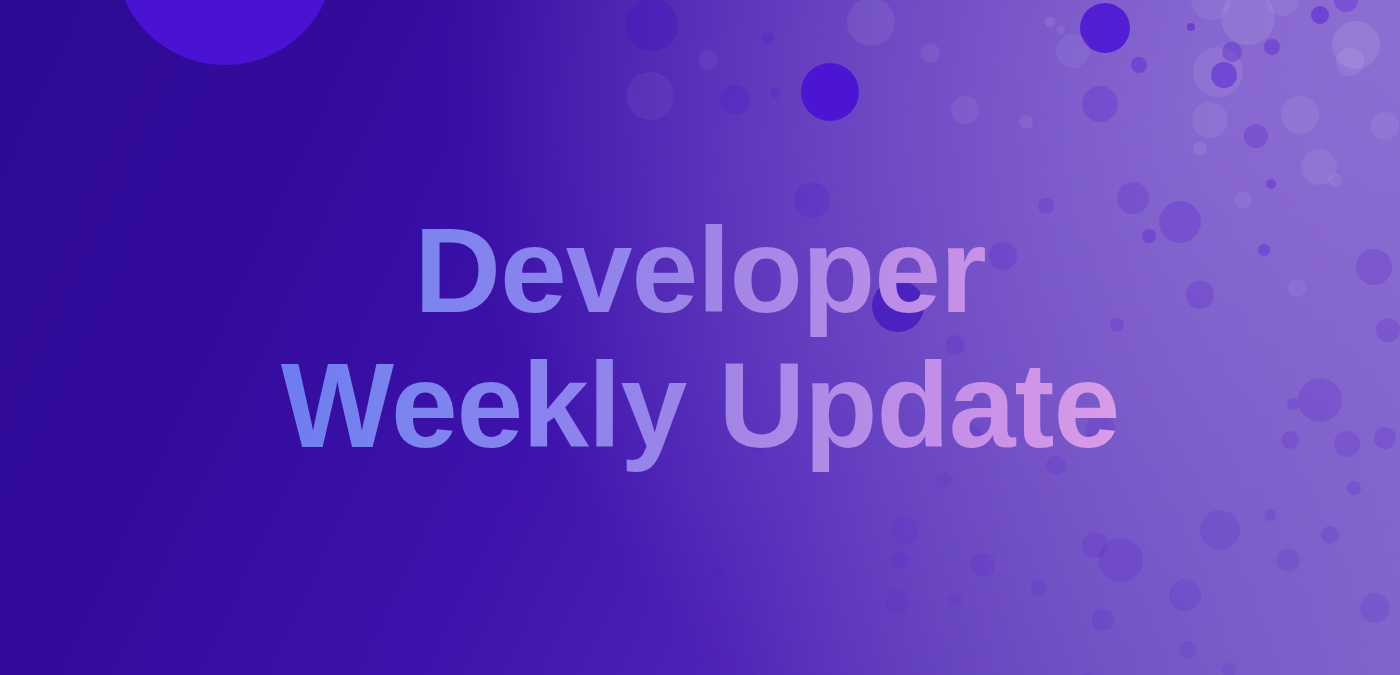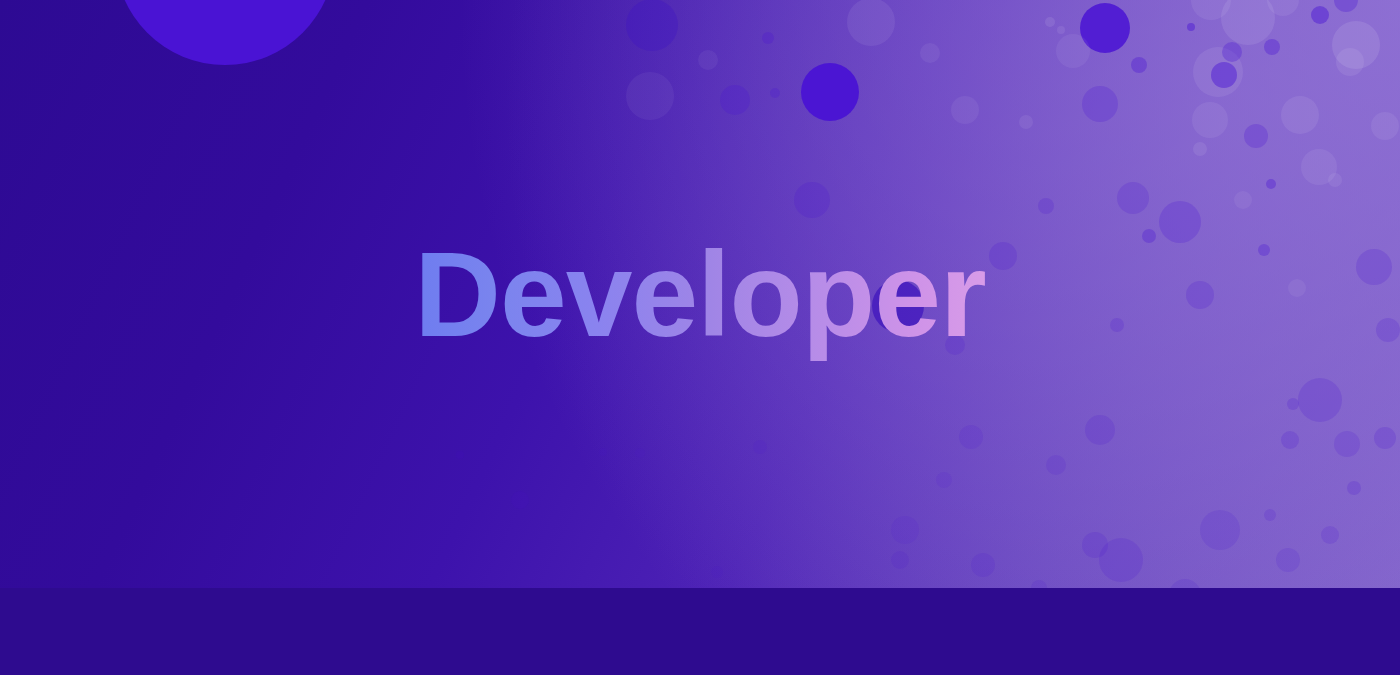--- a/index.html
+++ b/index.html
@@ -8,21 +8,21 @@
     width: 1400px;
     height: 675px;
     overflow: hidden;
     background: #2e0b8f;
     font-family: "Liberation Sans", sans-serif;
   }
 
   #banner {
     position: relative;
     width: 1400px;
-    height: 588px;
+    height: 675px;
     overflow: hidden;
     
     background:
       radial-gradient(circle at 100% 0%,   rgba(150,120,215,0.75) 0%, rgba(150,120,215,0.0) 62%),
       radial-gradient(circle at 88% 18%,   rgba(132,100,205,0.55) 0%, rgba(132,100,205,0.0) 55%),
       linear-gradient(115deg,
          #2d0a93 0%,
          #330b9c 22%,
          #3d12ac 42%,
          #4d22b6 60%,
@@ -181,16 +181,17 @@
       <div class="dot" style="left: 1110px; top: 318px; width: 14px; height: 14px; background: rgb(74, 19, 212); opacity: 0.18;"></div>
       <div class="dot" style="left: 1117px; top: 182px; width: 32px; height: 32px; background: rgb(74, 19, 212); opacity: 0.18;"></div>
       <div class="dot" style="left: 1234px; top: 191px; width: 18px; height: 18px; background: rgb(255, 255, 255); opacity: 0.06;"></div>
       <div class="dot" style="left: 1371px; top: 112px; width: 28px; height: 28px; background: rgb(255, 255, 255); opacity: 0.07;"></div>
       <div class="dot" style="left: 1376px; top: 318px; width: 24px; height: 24px; background: rgb(74, 19, 212); opacity: 0.18;"></div>
     </div>
 
   <div id="content">
     <h1 id="headline">
       <span class="line">Developer</span>
+      <span class="line">Weekly Update</span>
     </h1>
   </div>
 
 </div>
 
 </body></html>

